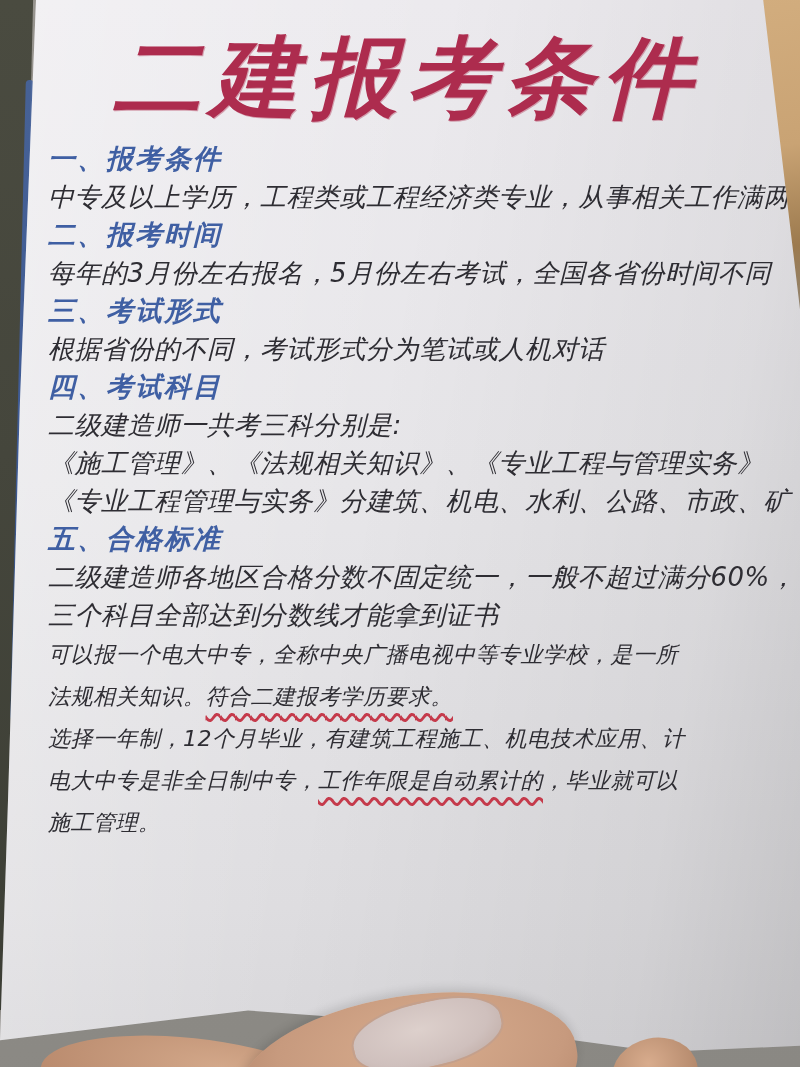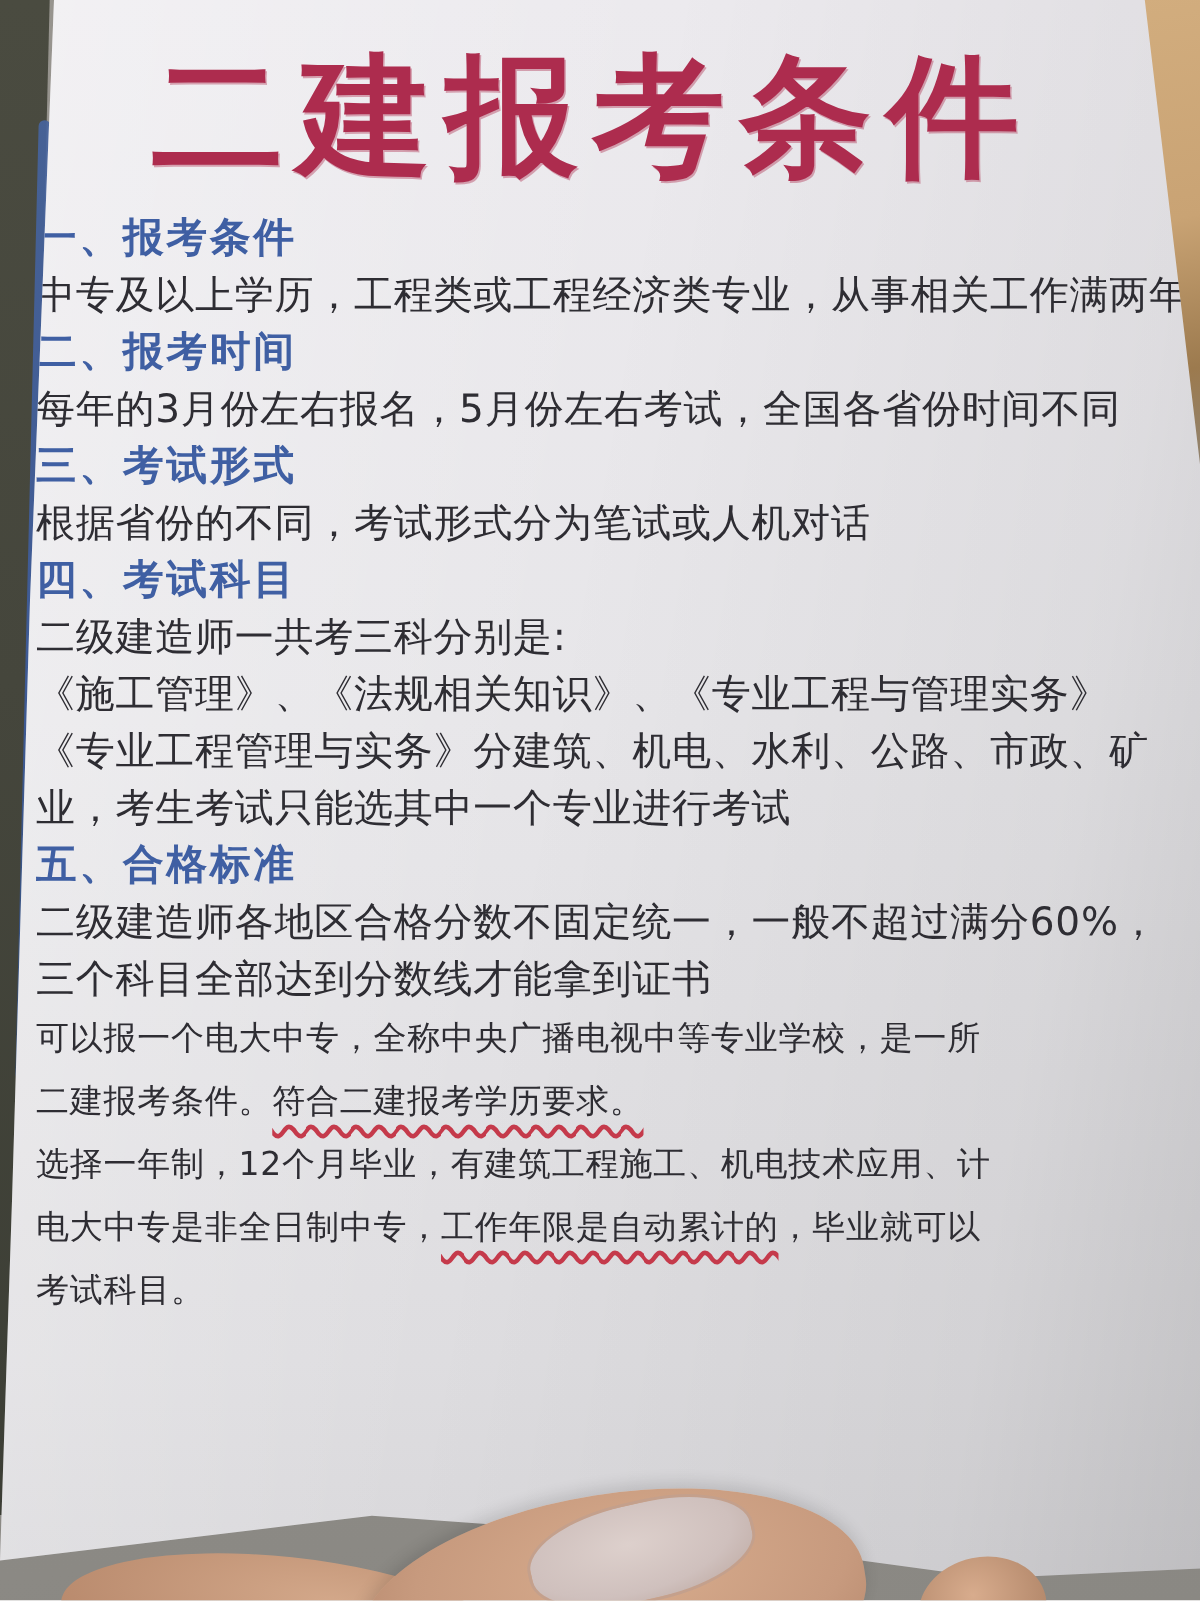--- a/index.html
+++ b/index.html
@@ -38,21 +38,22 @@
     clip-path:polygon(38% 0,100% 0,100% 100%);
   }
   
   .paper{
     position:absolute;inset:0;
     background:
       linear-gradient(100deg,rgba(255,255,255,.35) 0%,rgba(255,255,255,0) 45%,rgba(0,0,0,.05) 82%,rgba(0,0,0,.12) 100%),
       linear-gradient(180deg,#eceaee 0%,var(--paper) 45%,#dedde0 85%,#d8d7da 100%);
     clip-path:polygon(4.5% 0%,95.4% 0%,100% 29%,100% 98%,82.5% 98.6%,60% 96.3%,31% 94.7%,0% 97.5%,1% 75%,2.5% 37.5%);
     box-sizing:border-box;
-    padding:12px 34px 0 24px;
+    padding:12px 34px 0 48px;
+    font-style:italic;
   }
   .title{
     margin:10px 0 6px 0;
     text-align:center;
     font-size:88px;line-height:112px;
     font-weight:bold;letter-spacing:10px;
     color:var(--title-red);
     text-shadow:1px 1px 0 rgba(173,44,78,.4);
   }
   .section-heading{
@@ -123,36 +124,35 @@
         <div class="section-heading">一、报考条件</div>
         <div class="body-line">中专及以上学历，工程类或工程经济类专业，从事相关工作满两年</div>
         <div class="section-heading">二、报考时间</div>
         <div class="body-line">每年的3月份左右报名，5月份左右考试，全国各省份时间不同</div>
         <div class="section-heading">三、考试形式</div>
         <div class="body-line">根据省份的不同，考试形式分为笔试或人机对话</div>
         <div class="section-heading">四、考试科目</div>
         <div class="body-line">二级建造师一共考三科分别是:</div>
         <div class="body-line">《施工管理》、《法规相关知识》、《专业工程与管理实务》</div>
         <div class="body-line">《专业工程管理与实务》分建筑、机电、水利、公路、市政、矿</div>
-        <div class="body-line">业，考生考试只能选其中一个专业进行考试</div>
         <div class="section-heading">五、合格标准</div>
         <div class="body-line">二级建造师各地区合格分数不固定统一，一般不超过满分60%，</div>
         <div class="body-line">三个科目全部达到分数线才能拿到证书</div>
       </div>
     <div id="answers">
         <div class="answer-para">
           <div class="answer-line"><span>可以报一个电大中专，全称中央广播电视中等专业学校，是一所</span></div>
-          <div class="answer-line"><span>二建报考条件。</span><span class="u">符合二建报考学历要求。</span></div>
+          <div class="answer-line"><span>法规相关知识。</span><span class="u">符合二建报考学历要求。</span></div>
         </div>
         <div class="answer-para">
           <div class="answer-line"><span>选择一年制，12个月毕业，有建筑工程施工、机电技术应用、计</span></div>
         </div>
         <div class="answer-para">
           <div class="answer-line"><span>电大中专是非全日制中专，</span><span class="u">工作年限是自动累计的</span><span>，毕业就可以</span></div>
-          <div class="answer-line"><span>考试科目。</span></div>
+          <div class="answer-line"><span>施工管理。</span></div>
         </div>
       </div>
   </div>
 
   <div class="hand-base"></div>
   <div class="thumb">
     <div class="thumb-nail"></div>
   </div>
   <div class="fingertip"></div>
 </div>

